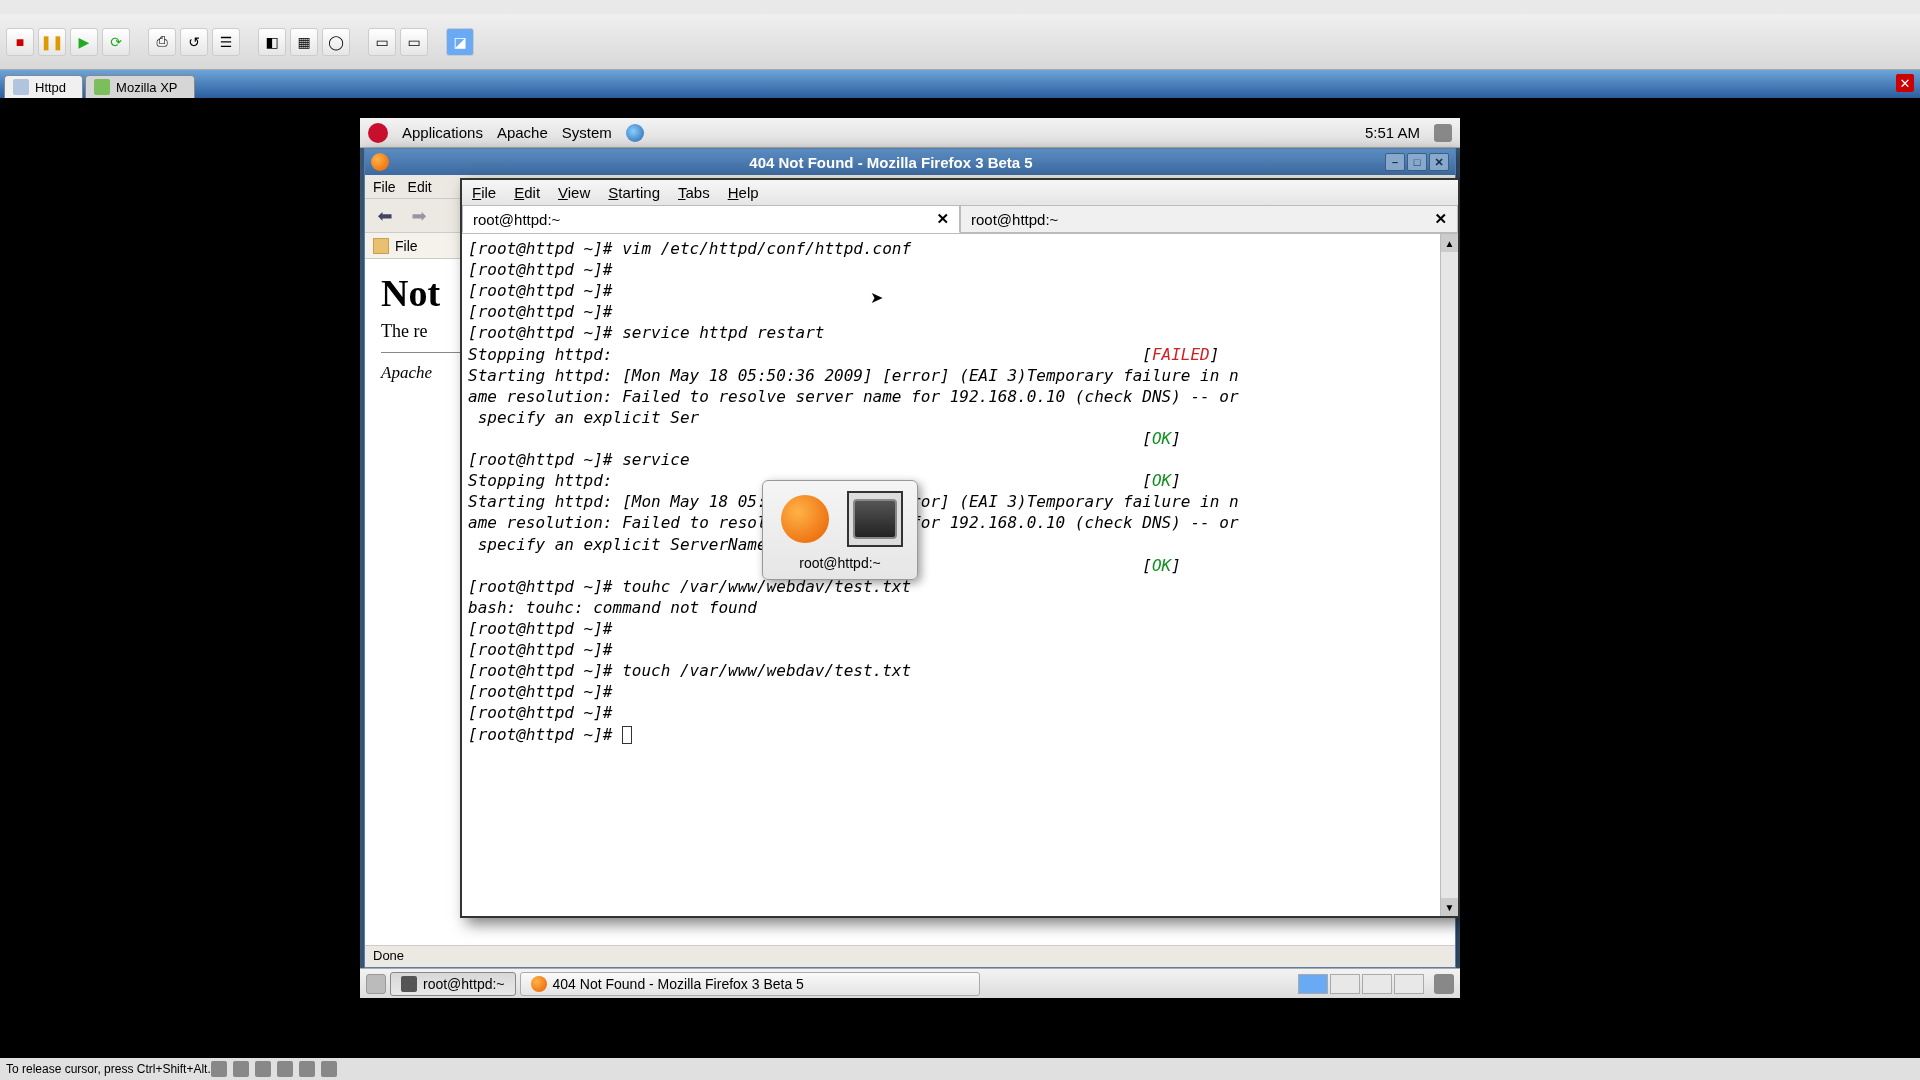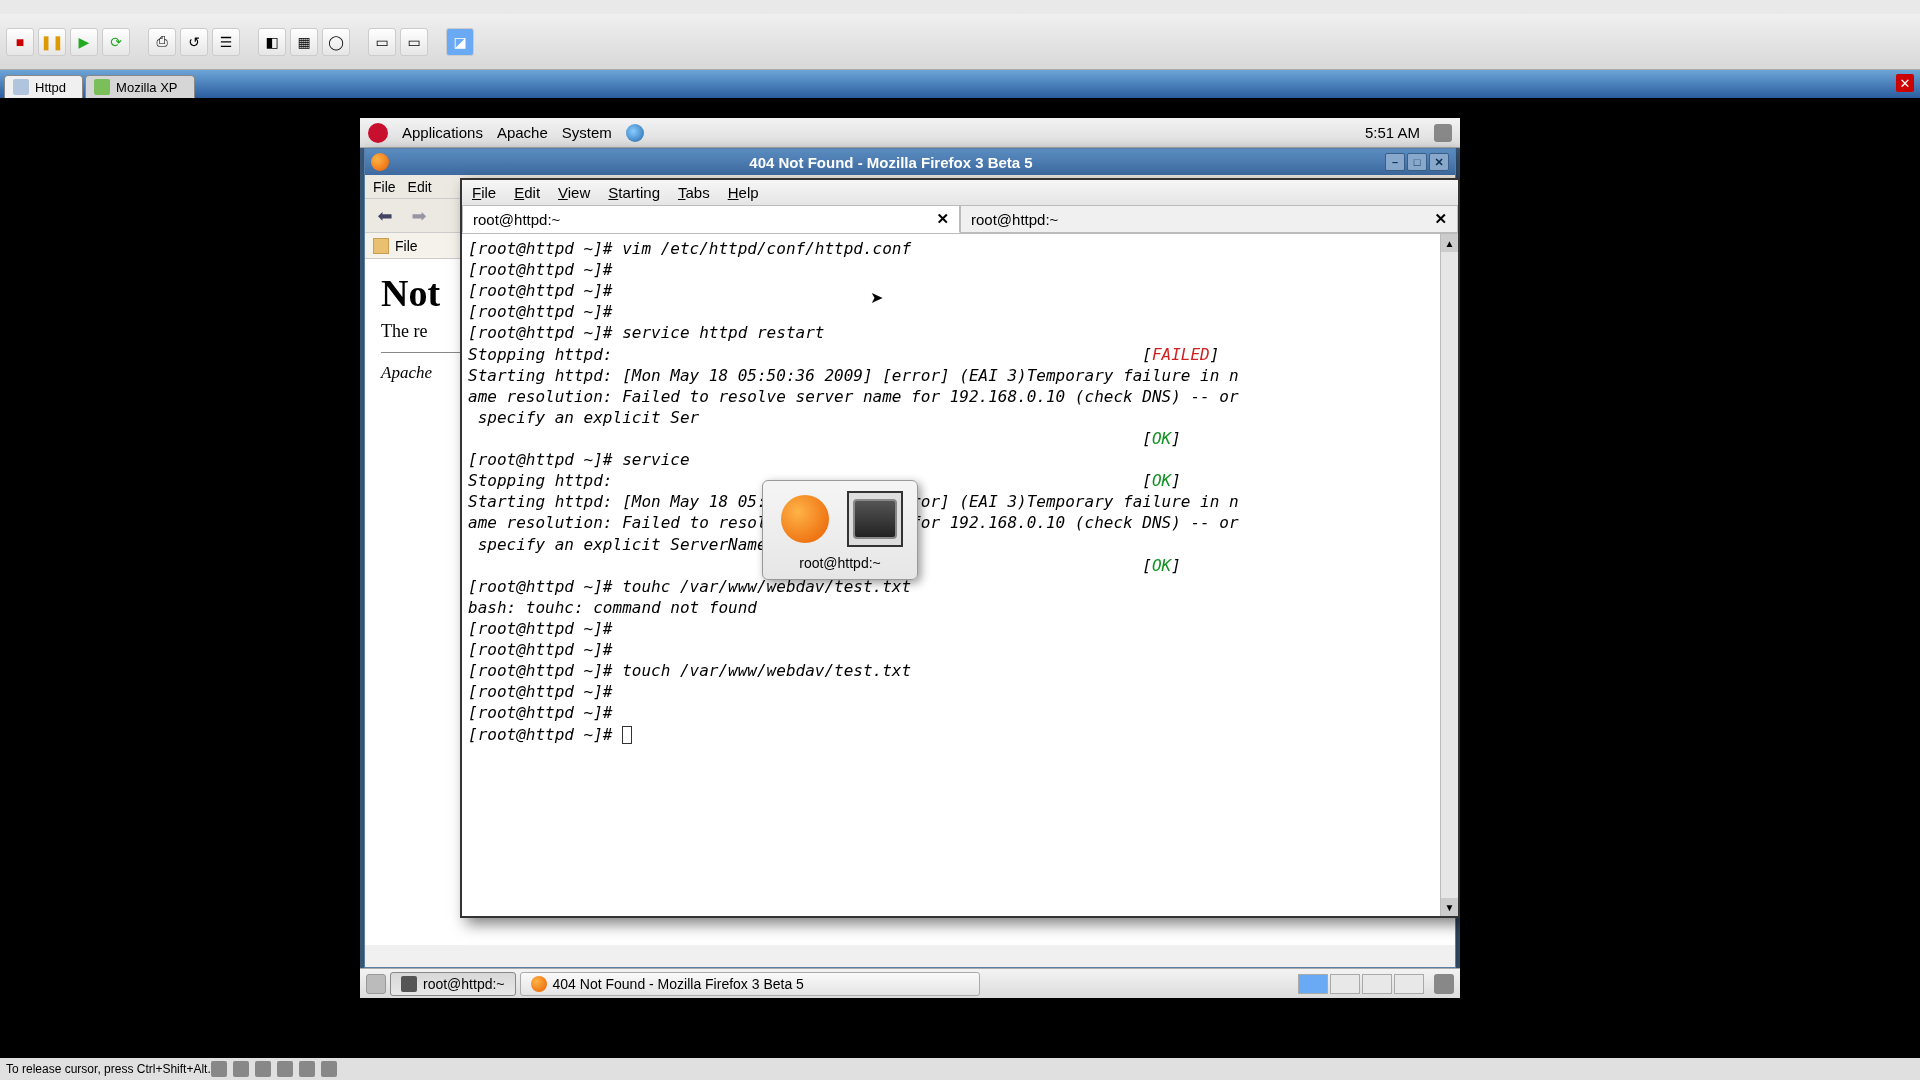--- a/index.html
+++ b/index.html
@@ -233,20 +233,23 @@
       <div class="ff-bookmark">
         <span class="fico"></span>
         <span>File</span>
       </div>
       <div class="ff-content">
         <h1>Not</h1>
         <p>The re</p>
         <hr>
         <p class="srvline">Apache</p>
       </div>
+      <div class="ff-status">
+        <span>Done</span>
+      </div>
     </div>
 
     <div class="term-window">
       <div class="term-menu">
         <span>File</span>
         <span>Edit</span>
         <span>View</span>
         <span>Starting</span>
         <span>Tabs</span>
         <span>Help</span>

